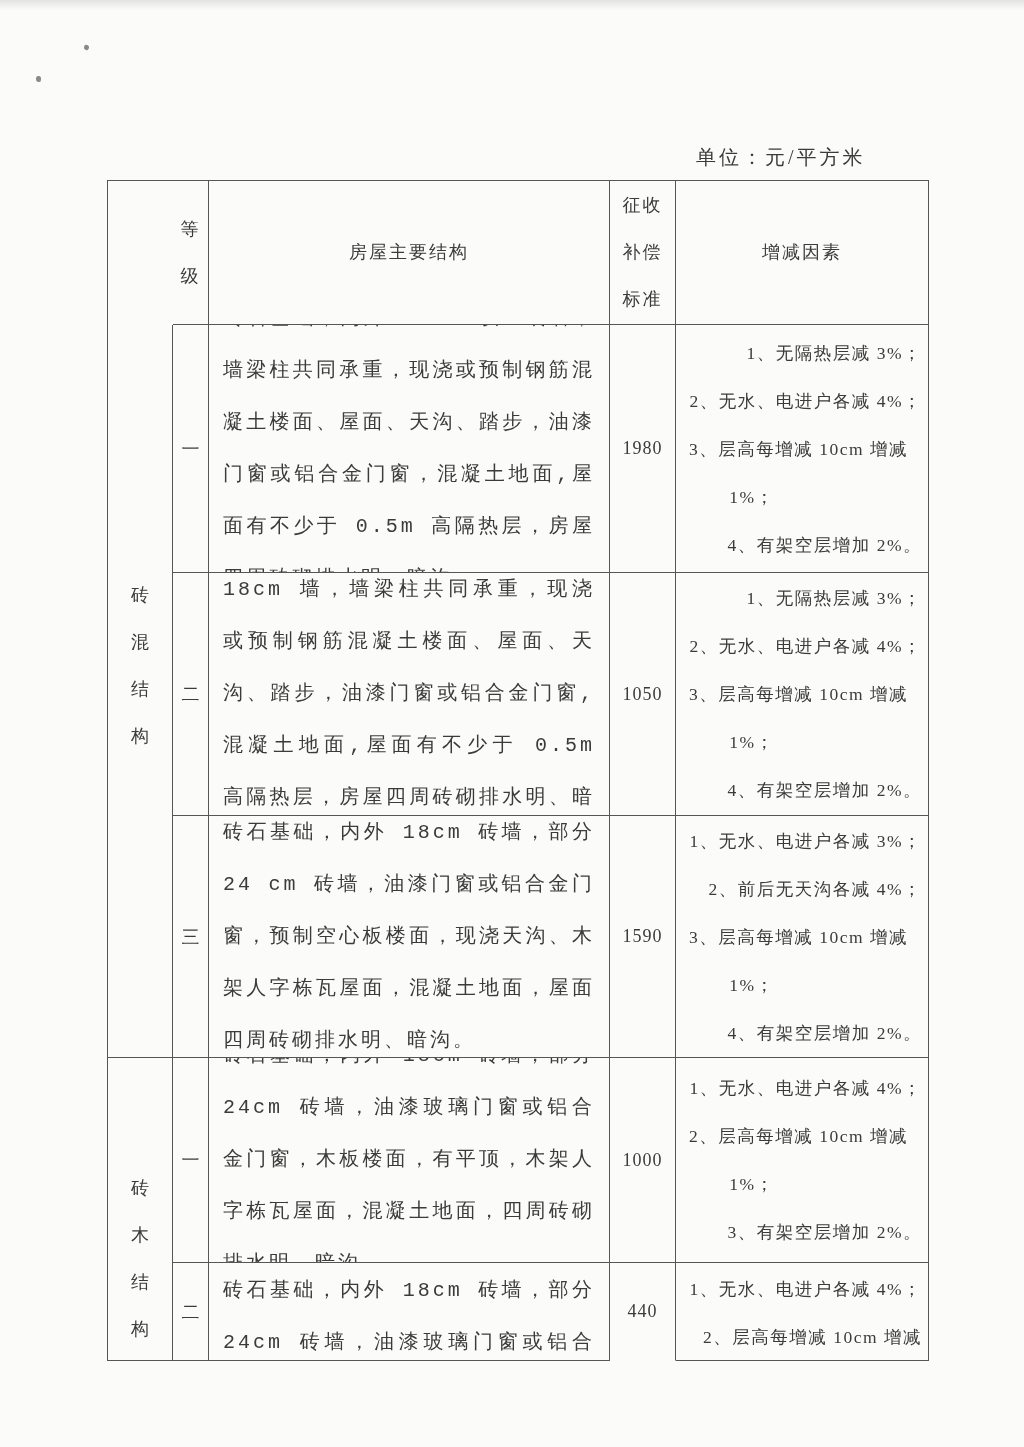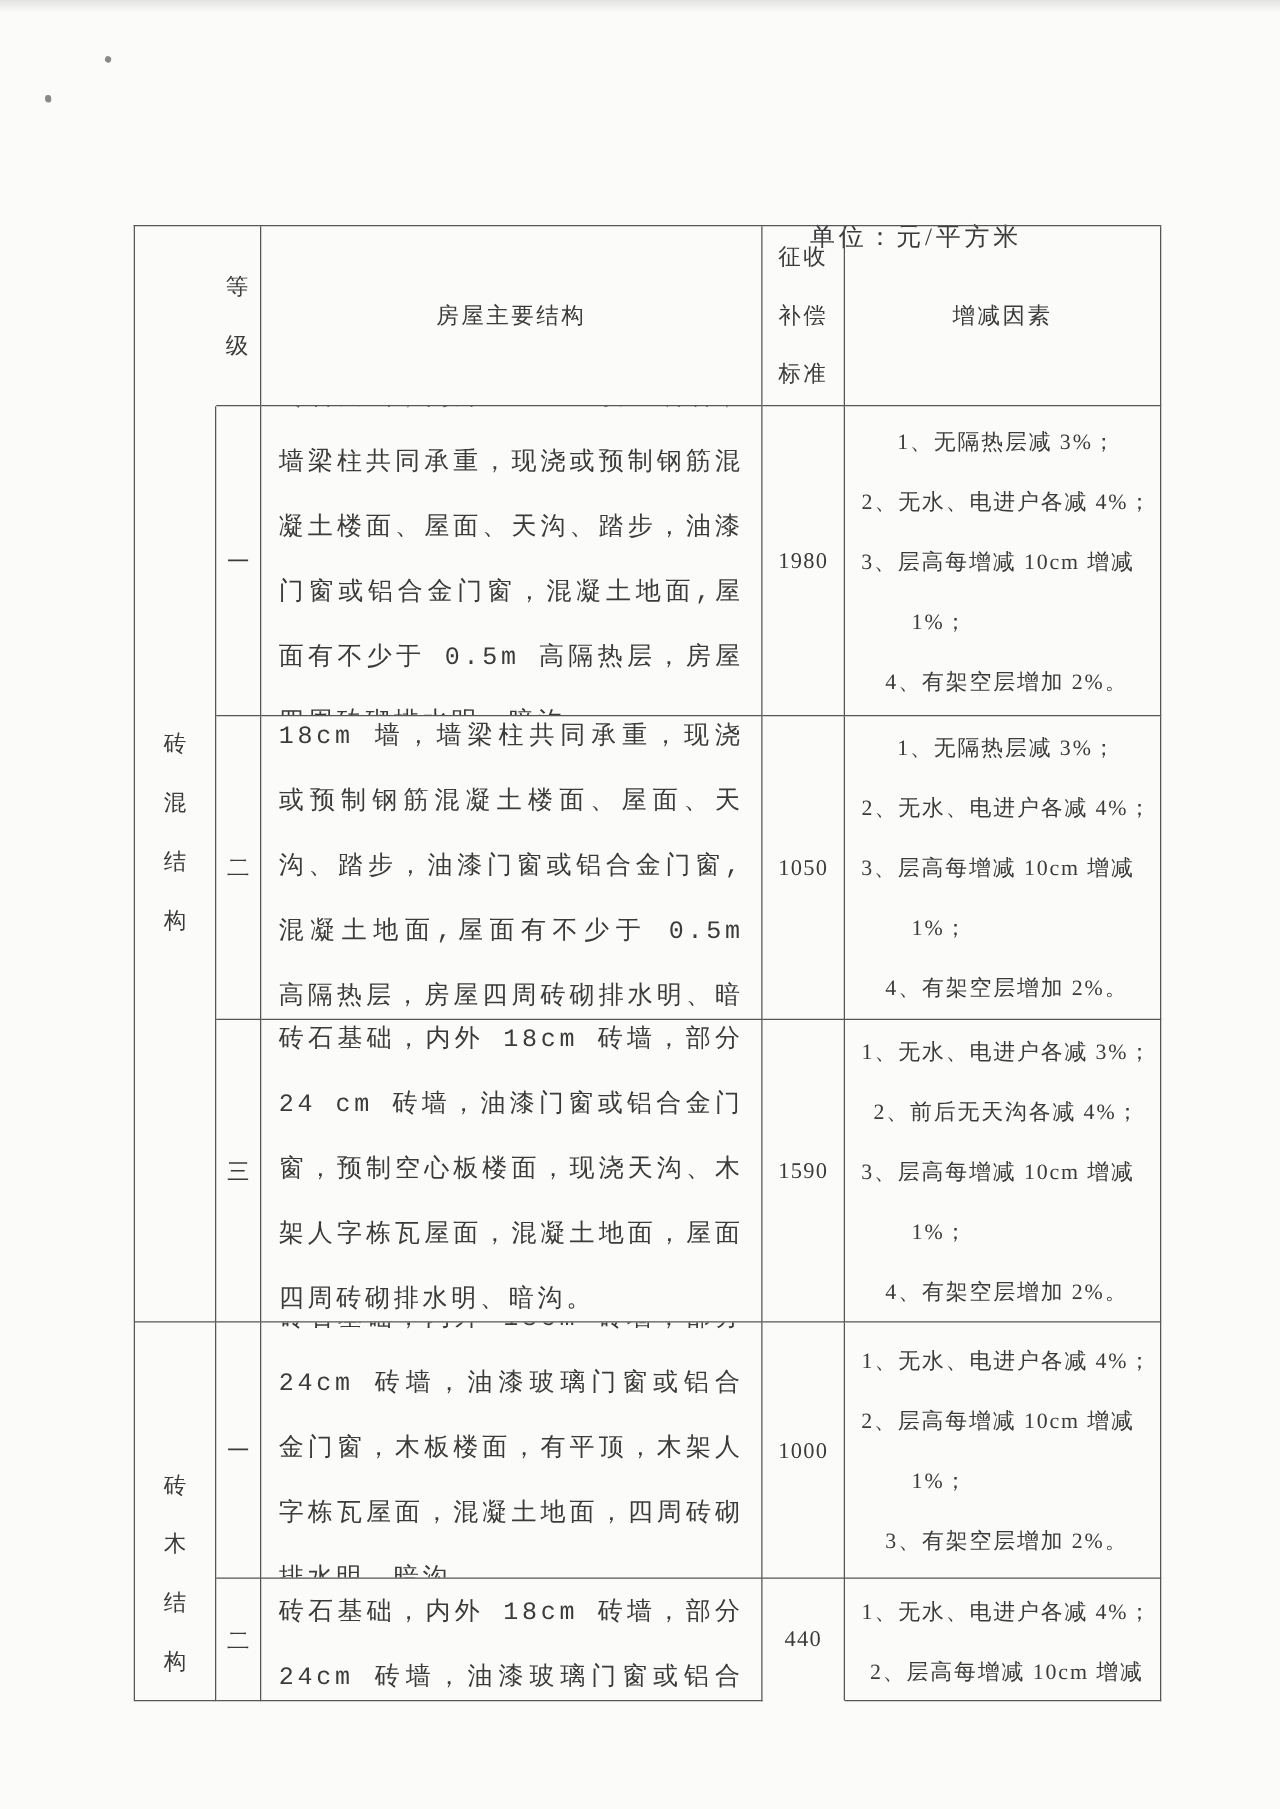--- a/index.html
+++ b/index.html
@@ -13,22 +13,22 @@
   }
   .scan-top-shade{
     position:absolute;top:0;left:0;width:1024px;height:10px;
     background:linear-gradient(180deg,rgba(120,120,120,.18),rgba(120,120,120,0));
   }
   .speck{position:absolute;background:#8a8a8a;border-radius:50%;}
   .speck.s1{left:84px;top:45px;width:5px;height:5px;transform:rotate(20deg);border-radius:40% 60% 50% 50%;}
   .speck.s2{left:36px;top:76px;width:5px;height:6px;border-radius:50% 50% 40% 60%;}
 
   .unit-label{
-    position:absolute;left:648px;top:144px;
-    font-size:20px;letter-spacing:3px;white-space:nowrap;margin-top:32px;
+    position:absolute;left:696px;top:144px;
+    font-size:20px;letter-spacing:3px;white-space:nowrap;
   }
 
   .doc-table{
     position:absolute;left:107px;top:180px;
     display:grid;
     grid-template-columns:65px 36px 401px 66px 253px;
     grid-template-rows:144px 248px 243px 242px 205px 98px;
     border-top:1px solid #565656;
     border-left:1px solid #565656;
     background:transparent;
@@ -49,21 +49,21 @@
   .structure-cell{
     align-items:stretch;justify-content:center;
     padding:0 14px;
     text-align:justify;
     text-justify:inter-character;
   }
   .structure-text{
     line-height:52px;letter-spacing:3px;font-size:20px;font-family:Liberation Mono, monospace;
   }
   .factors-cell{
-    align-items:center;justify-content:center;
+    align-items:flex-end;justify-content:center;
     padding:0 6px 0 13px;
   }
   .factor-line{
     line-height:48px;font-size:17.5px;letter-spacing:1.5px;
     padding-left:2.3em;text-indent:-2.3em;
     white-space:normal;
   }
   .grade-cell{font-size:18px;}
   .standard-cell{font-size:18px;letter-spacing:1px;}
 

